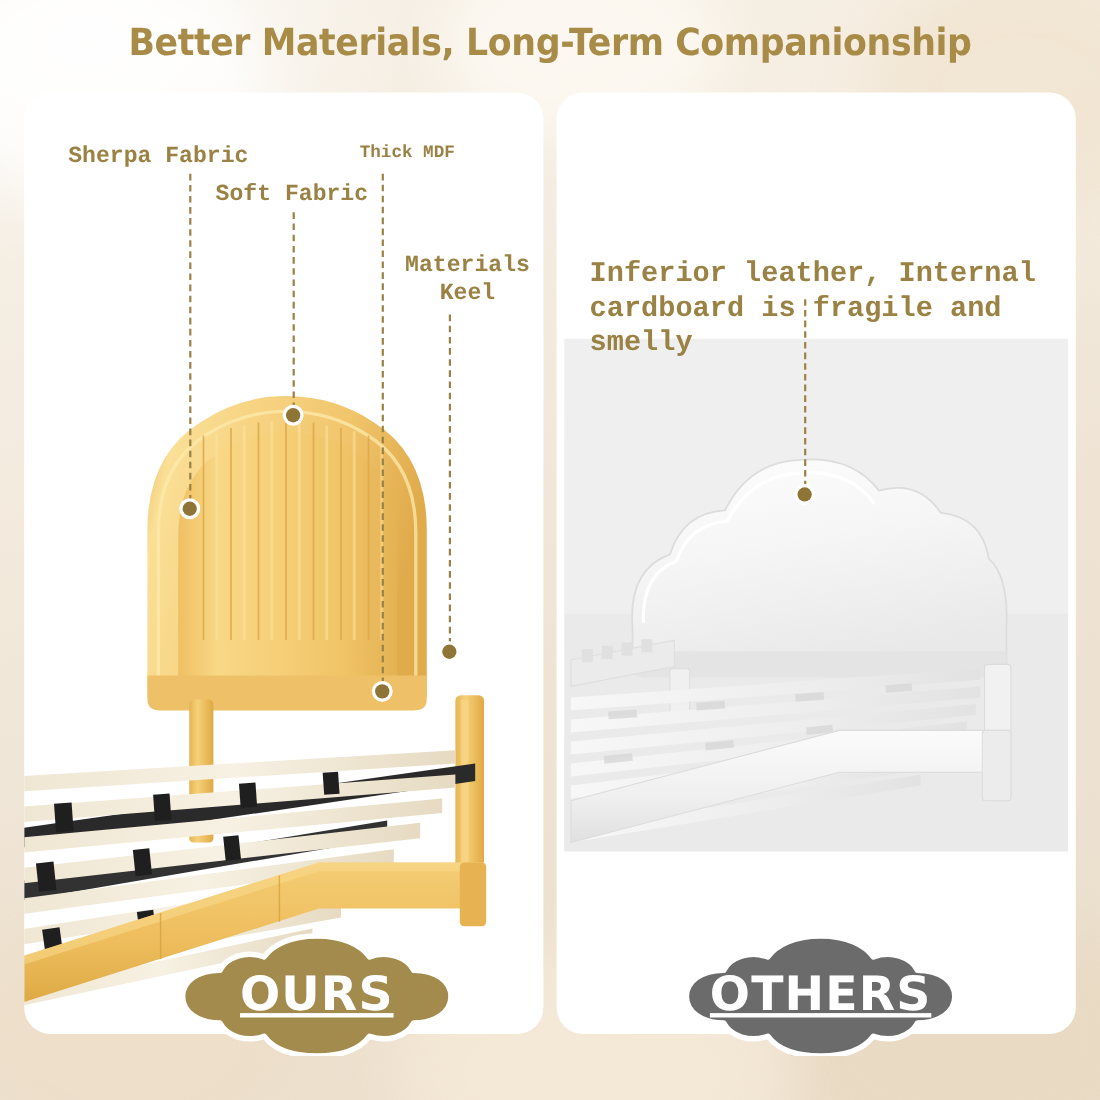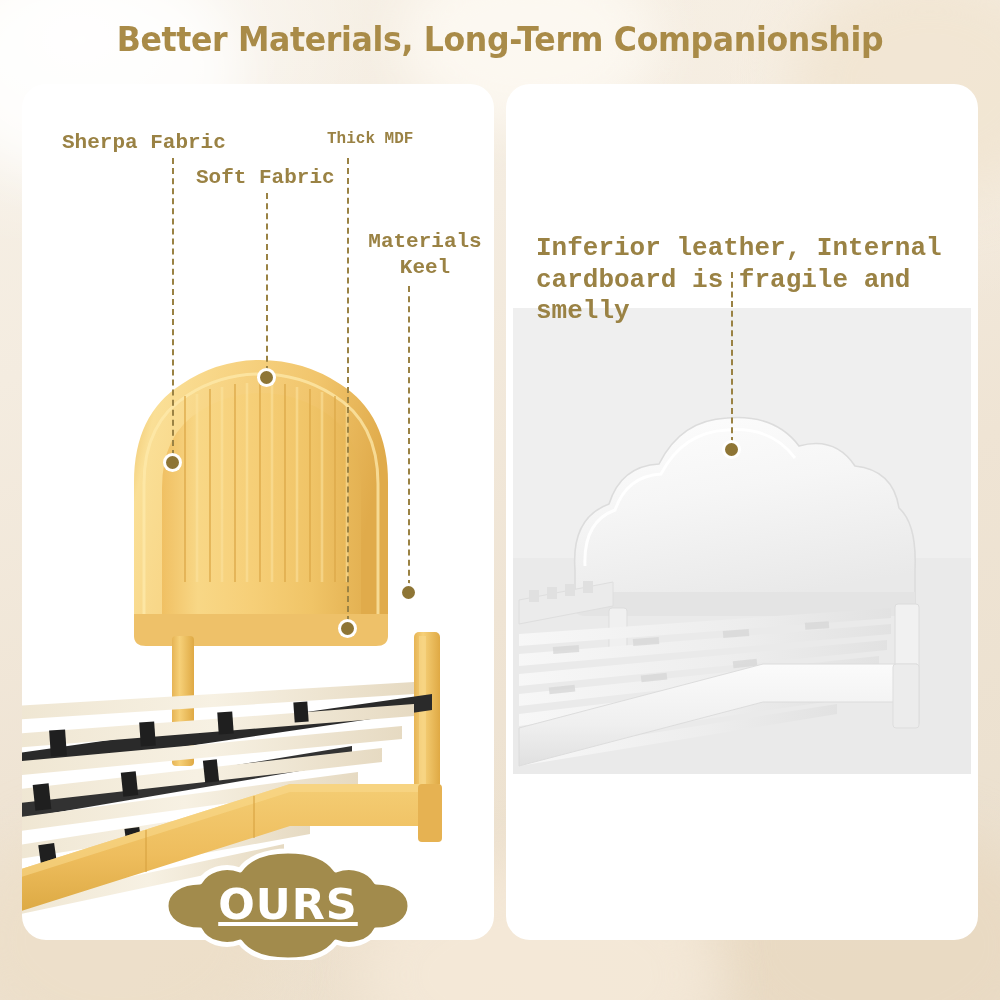--- a/index.html
+++ b/index.html
@@ -396,14 +396,32 @@
                C102 112 86 105 78 94
                C62 100 44 94 38 82
                C18 82 4 72 4 58
                C4 44 18 34 38 34
                C44 22 62 16 78 22
                C86 11 102 3 126 3 Z" fill="#a28b4c" stroke="#ffffff" stroke-width="5" stroke-linejoin="round"></path>
     </svg>
     <div class="badge-text">OURS</div>
   </div>
 
+  <div class="badge" id="badge-others">
+    <svg viewBox="0 0 252 112" width="252" height="112" xmlns="http://www.w3.org/2000/svg">
+      <path d="M126 3
+               C150 3 166 11 174 22
+               C190 16 208 22 214 34
+               C234 34 248 44 248 58
+               C248 72 234 82 214 82
+               C208 94 190 100 174 94
+               C166 105 150 112 126 112
+               C102 112 86 105 78 94
+               C62 100 44 94 38 82
+               C18 82 4 72 4 58
+               C4 44 18 34 38 34
+               C44 22 62 16 78 22
+               C86 11 102 3 126 3 Z" fill="#6b6b6b" stroke="#ffffff" stroke-width="5" stroke-linejoin="round"></path>
+    </svg>
+    <div class="badge-text">OTHERS</div>
+  </div>
 
 </div>
 
 </body></html>

